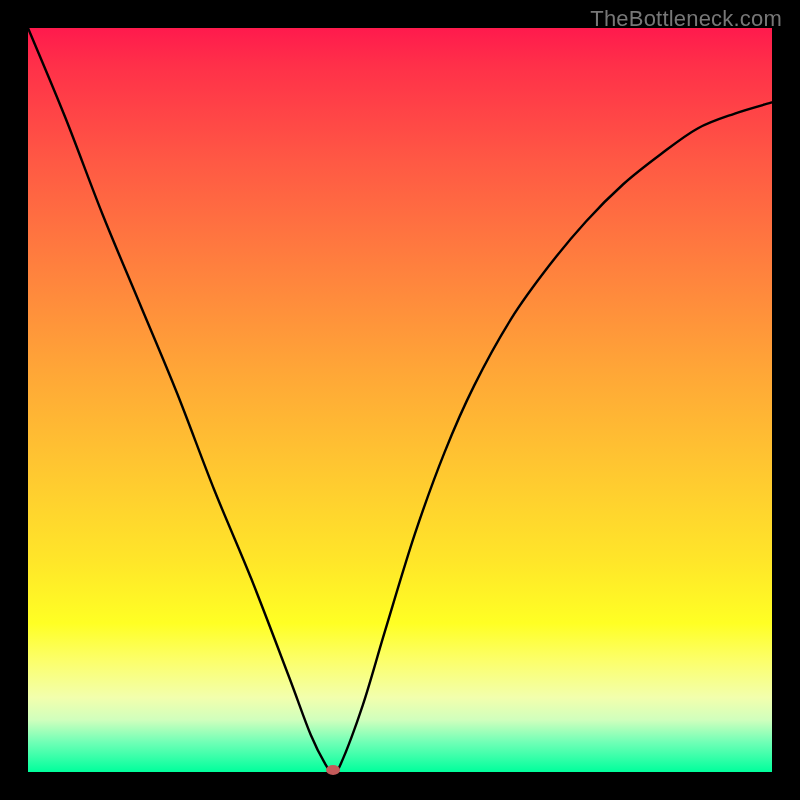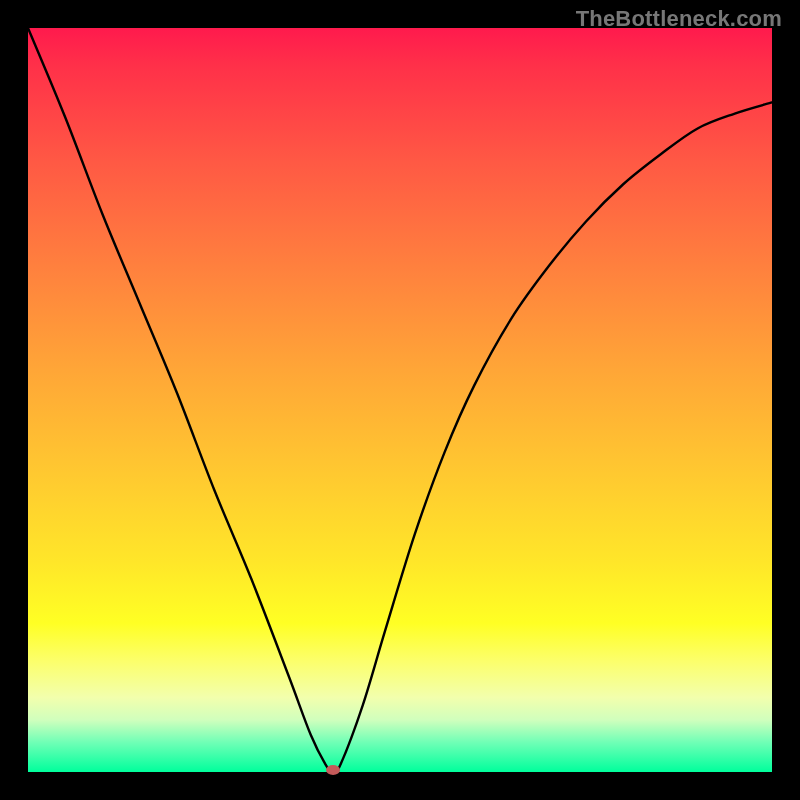--- a/index.html
+++ b/index.html
@@ -39,21 +39,21 @@
       #00ff9c 100%
     );
   }
   .watermark {
     position: absolute;
     top: 6px;
     right: 18px;
     color: #777;
     font-size: 22px;
     letter-spacing: 0.2px;
-    font-weight: 700;
+    font-weight: 400;
     z-index: 5;
   }
   svg.curve {
     position: absolute;
     left: 0;
     top: 0;
     width: 100%;
     height: 100%;
     overflow: visible;
   }

